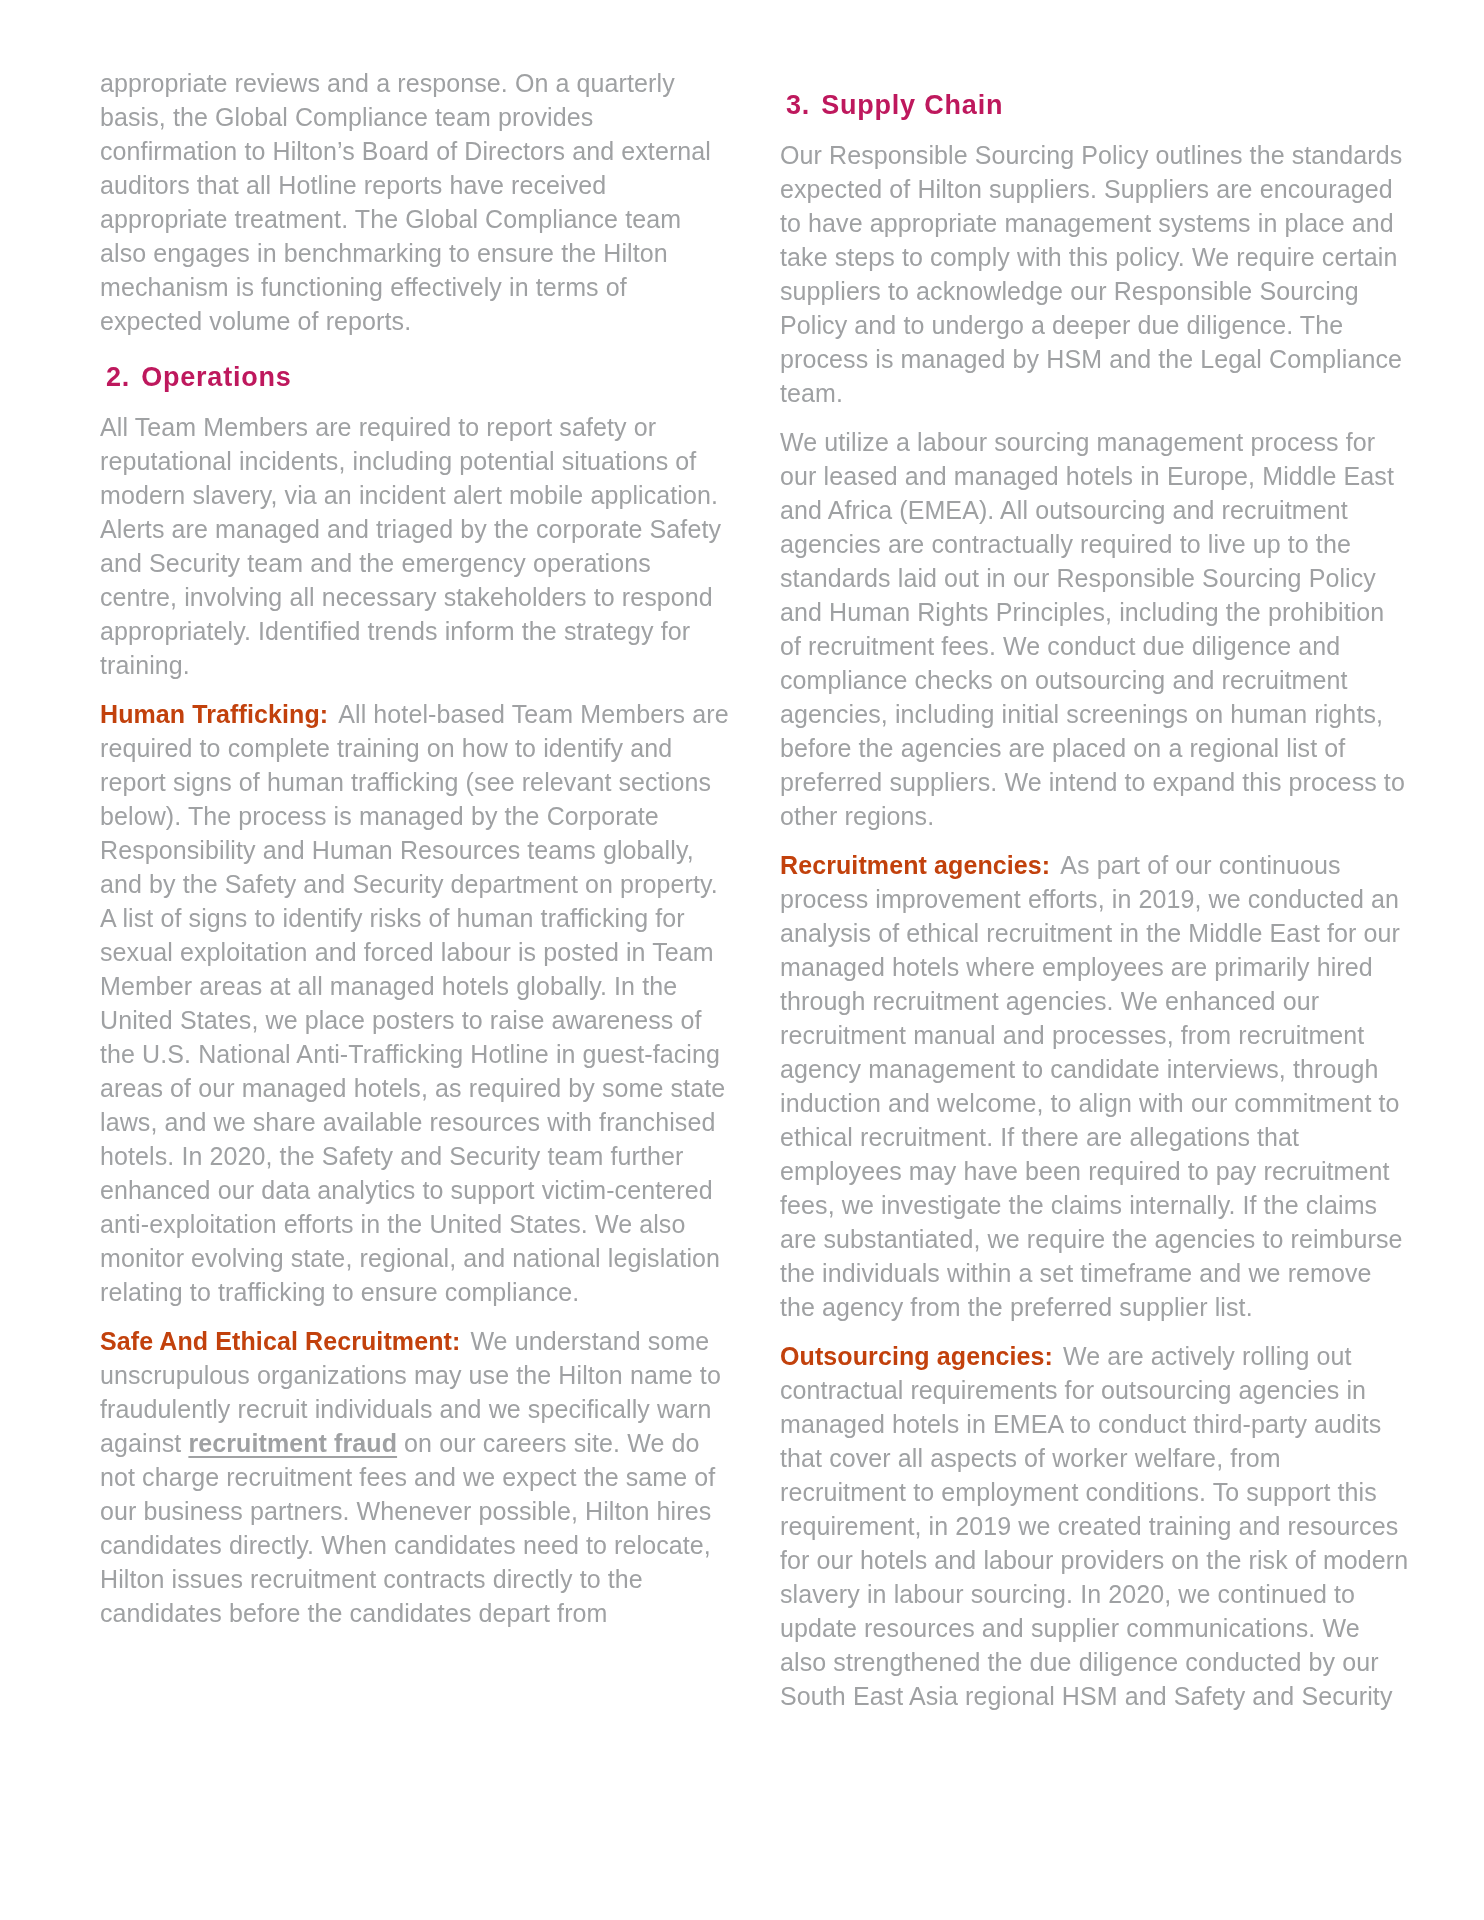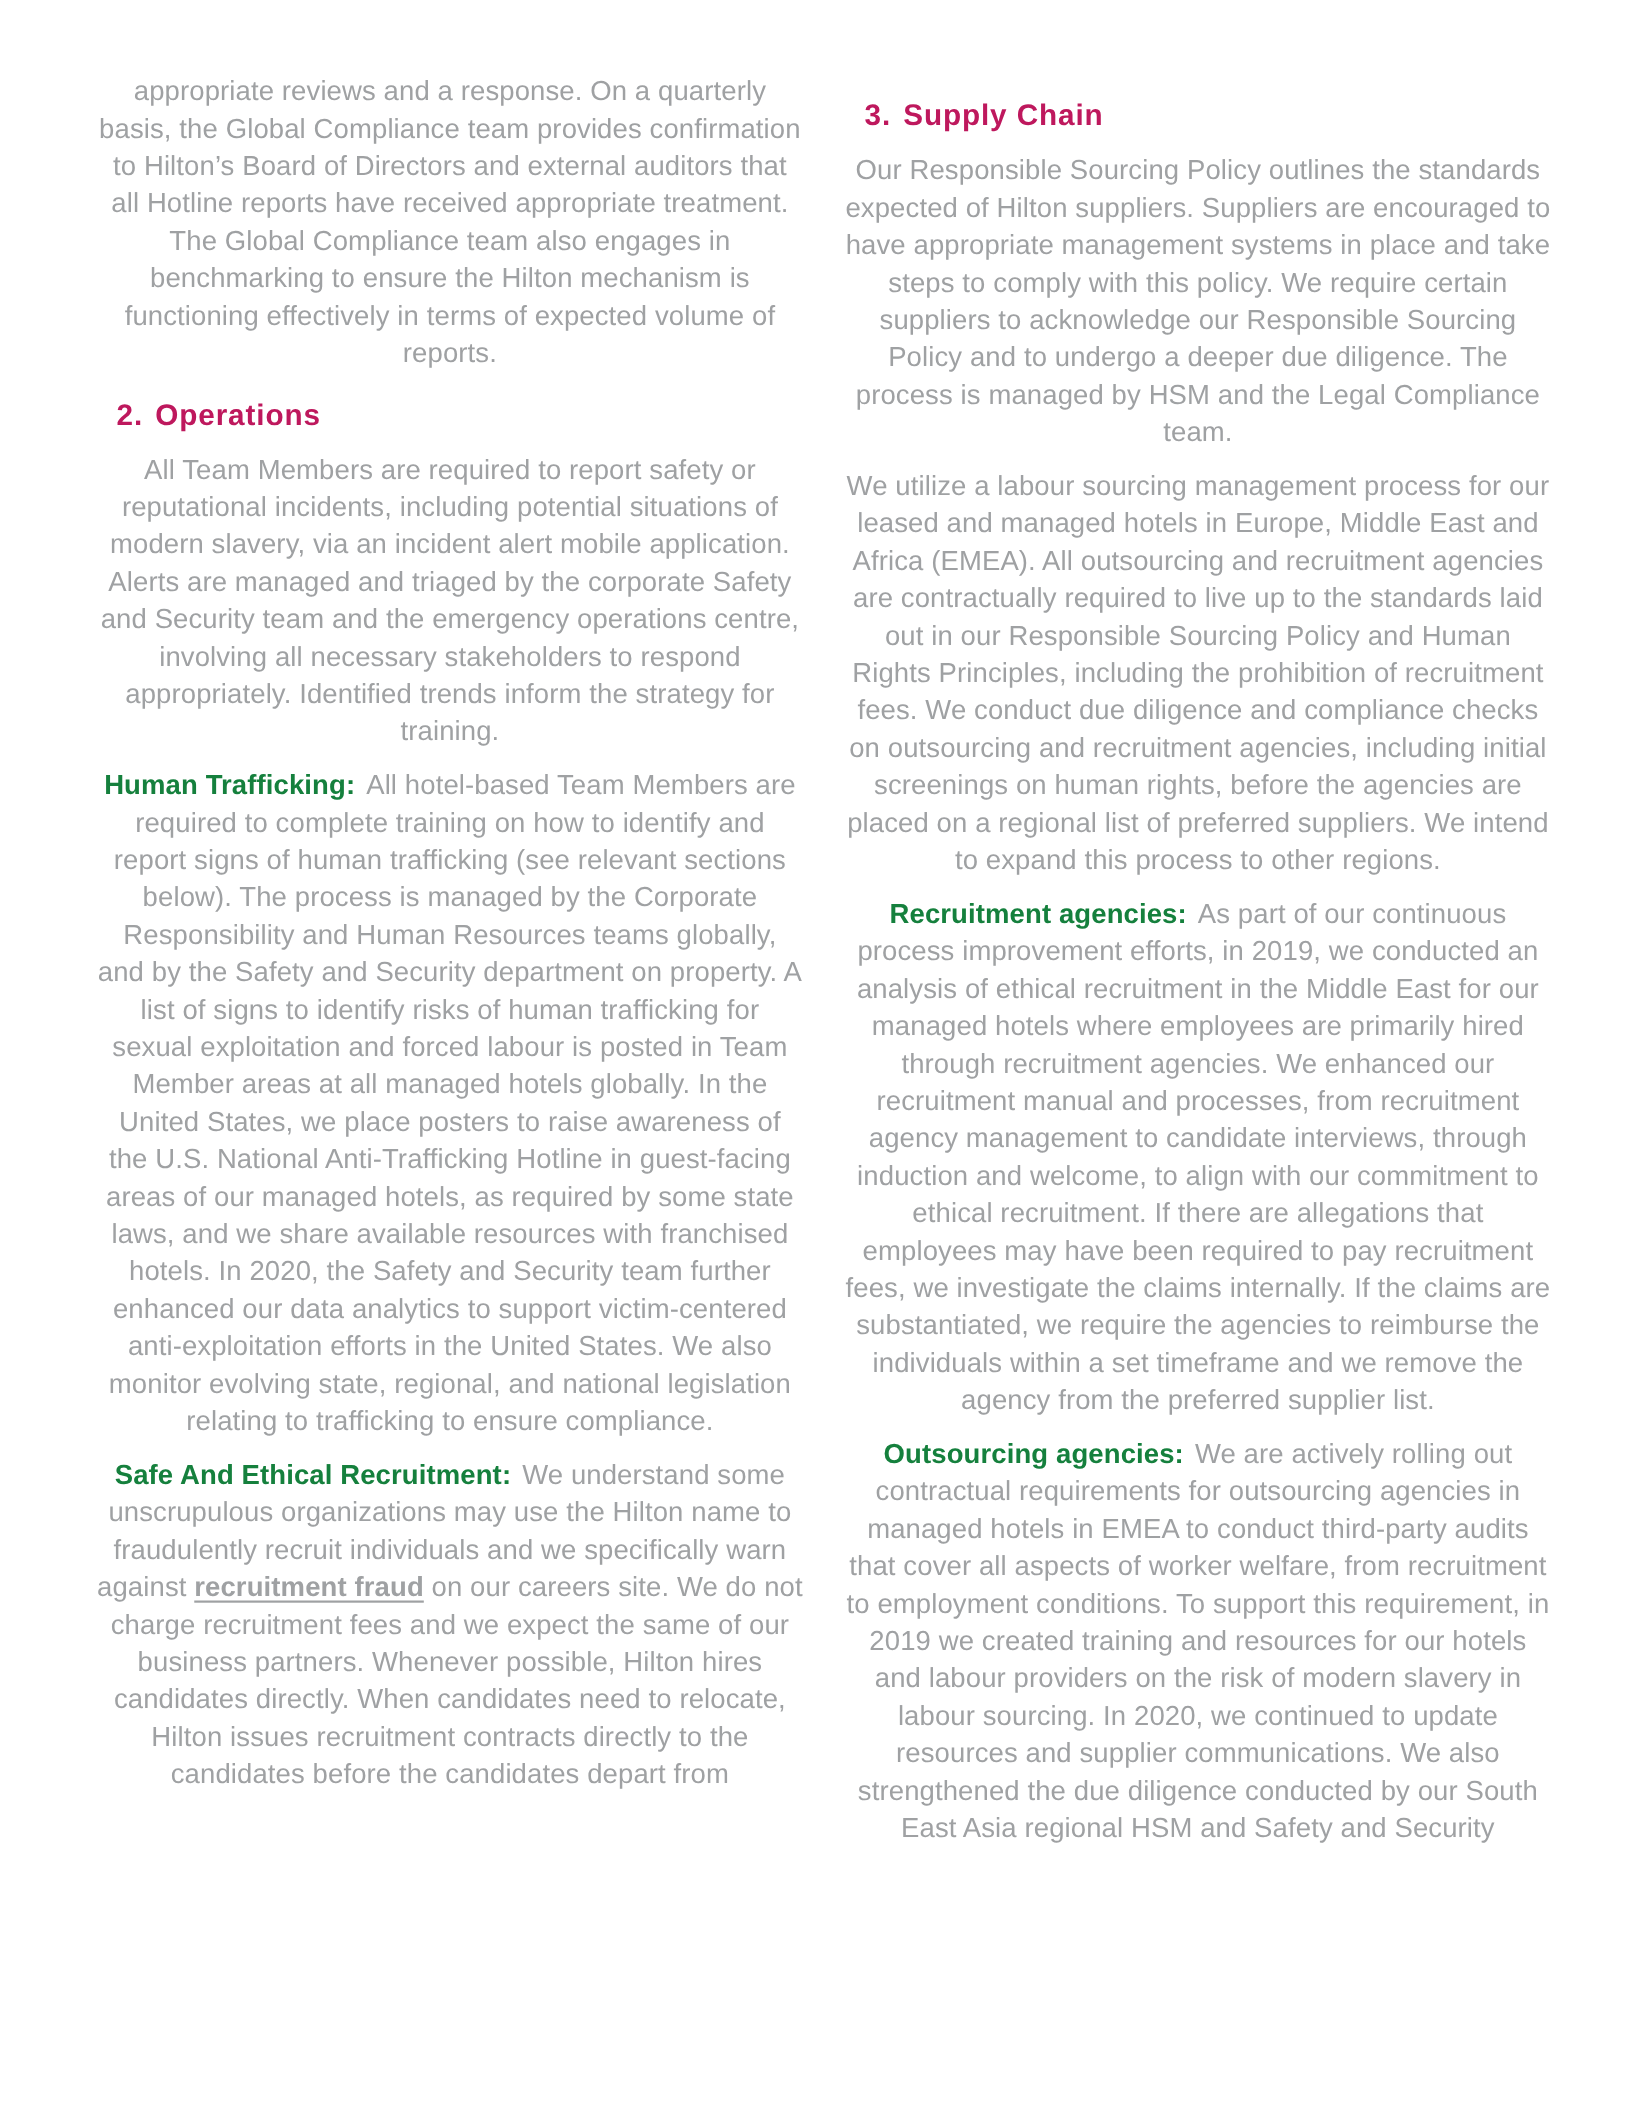--- a/index.html
+++ b/index.html
@@ -19,30 +19,29 @@
   }
   .columns {
     display: flex;
     gap: 38px;
   }
   .col {
     width: 642px;
     flex: 0 0 642px;
   }
   .col p {
-    margin: 0 0 15px 0;
+    margin: 0 0 15px 12px;
     font-size: 25px;
     line-height: 34px;
     color: #9fa1a3;
     letter-spacing: 0.1px;
-    text-align: center;
   }
   .col p .runin {
     font-weight: bold;
-    color: #15803d;
+    color: #c2410c;
     margin-right: 0.4em;
   }
   .col h2 {
     margin: 22px 0 16px 18px;
     font-size: 27px;
     line-height: 34px;
     color: #be185d;
     font-weight: bold;
     letter-spacing: 0.8px;
   }

